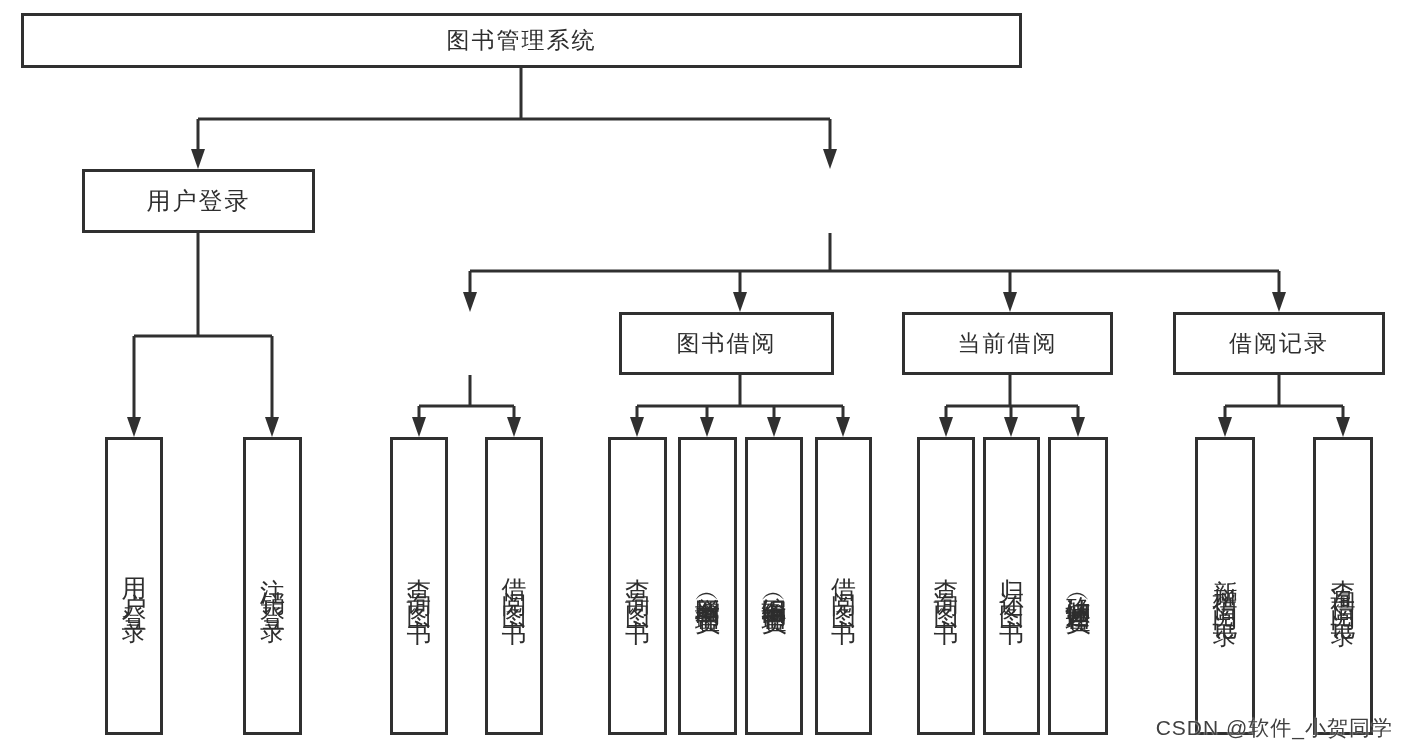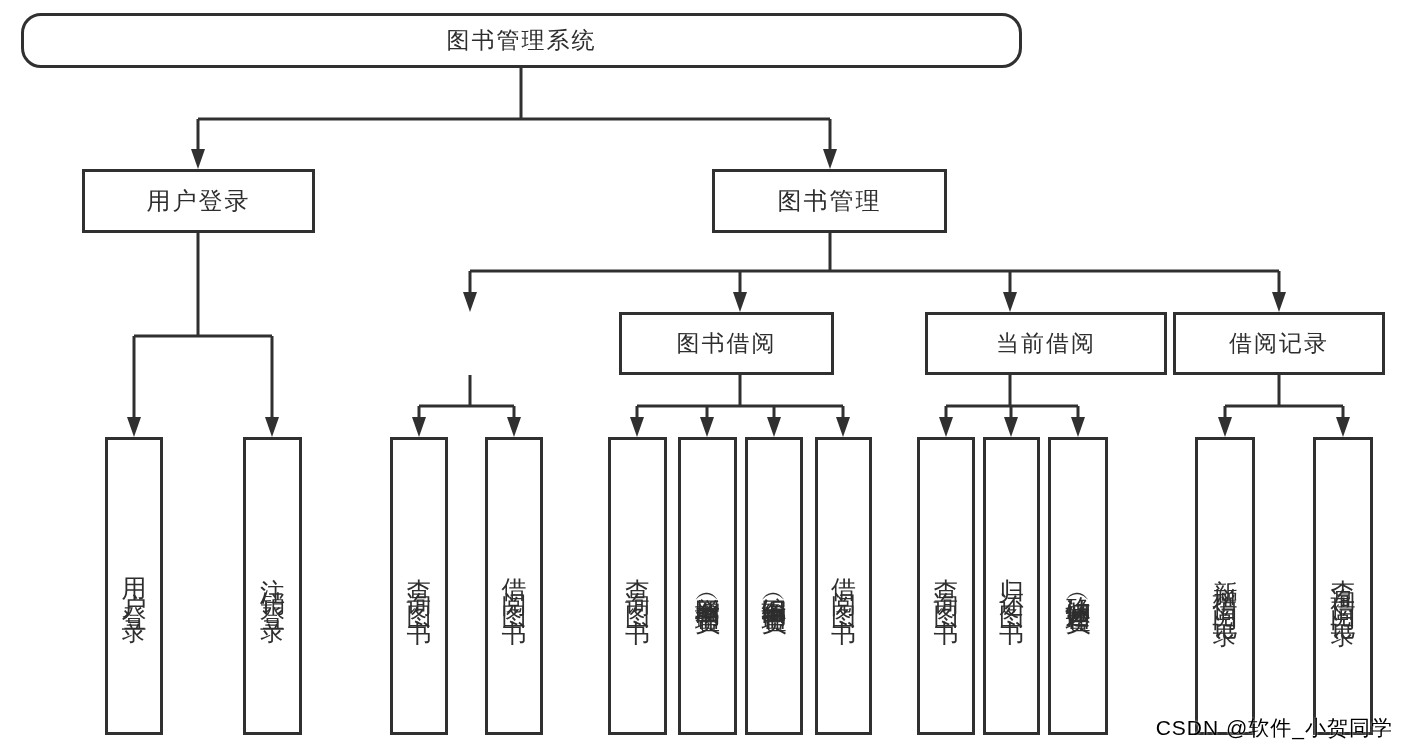--- a/index.html
+++ b/index.html
@@ -45,21 +45,21 @@
   }
   .ls-lg { letter-spacing: 14px; }
   .ls-md { letter-spacing: 9px; }
   .ls-sm { letter-spacing: 2px; }
   .watermark {
     position: absolute;
     z-index: 3;
     right: 12px;
     bottom: 5px;
     font-size: 21px;
-    color: #000000;
+    color: #404040;
     letter-spacing: 1px;
     text-shadow: 0 0 2px #ffffff;
     white-space: nowrap;
   }
 </style>
 </head>
 <body>
 
 <div class="canvas">
 
@@ -96,35 +96,32 @@
       <polygon points="774,437 767,417 781,417"></polygon>
       <polygon points="843,437 836,417 850,417"></polygon>
       <polygon points="946,437 939,417 953,417"></polygon>
       <polygon points="1011,437 1004,417 1018,417"></polygon>
       <polygon points="1078,437 1071,417 1085,417"></polygon>
       <polygon points="1225,437 1218,417 1232,417"></polygon>
       <polygon points="1343,437 1336,417 1350,417"></polygon>
     </g>
   </svg>
 
-  <div class="box" style="left:21px; top:13px; width:1001px; height:55px;border-radius:20px;">
+  <div class="box" style="left:21px; top:13px; width:1001px; height:55px;">
     <span class="hlabel">图书管理系统</span>
   </div>
 
   <div class="box" style="left:82px; top:169px; width:233px; height:64px;">
     <span class="hlabel lv2">用户登录</span>
   </div>
-  <div class="box" style="left:712px; top:169px; width:235px; height:64px;">
-    <span class="hlabel lv2">图书管理</span>
-  </div>
 
   <div class="box" style="left:619px; top:312px; width:215px; height:63px;">
     <span class="hlabel">图书借阅</span>
   </div>
-  <div class="box" style="left:902px; top:312px; width:242px; height:63px;margin-left:23px;">
+  <div class="box" style="left:902px; top:312px; width:211px; height:63px;">
     <span class="hlabel">当前借阅</span>
   </div>
   <div class="box" style="left:1173px; top:312px; width:212px; height:63px;">
     <span class="hlabel">借阅记录</span>
   </div>
 
   <div class="box" style="left:105px; top:437px; width:58px; height:298px;">
     <span class="vlabel ls-lg">用户登录</span>
   </div>
   <div class="box" style="left:243px; top:437px; width:59px; height:298px;">

